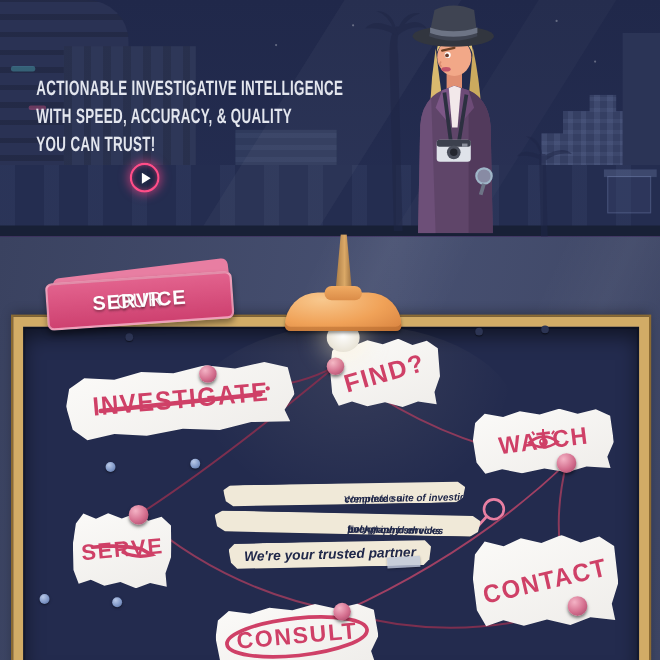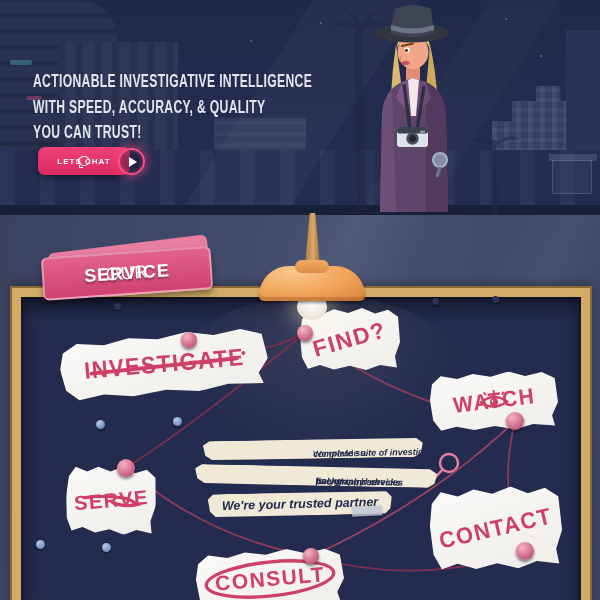--- a/index.html
+++ b/index.html
@@ -221,24 +221,20 @@
       <path d="M23 32 Q6 24 0 32 Q12 30 23 36 Z M24 32 Q42 22 50 30 Q36 28 26 36 Z M23 30 Q20 14 8 14 Q18 18 22 32 Z" fill="#202748"></path>
     </svg>
     <div class="hut"></div>
 
     <div class="headline">
       <div style="position:relative">ACTIONABLE INVESTIGATIVE INTELLIGENCE</div>
       <div style="position:relative">WITH SPEED, ACCURACY, &amp; QUALITY</div>
       <div style="position:relative">YOU CAN TRUST!</div>
     </div>
 
-    <button class="btn-chat">
-      <span class="bubble"></span>
-      <span class="lbl">LETS CHAT</span>
-    </button>
     <div class="btn-play">
       <span class="tri"></span>
     </div>
 
     <svg class="charsvg" viewBox="0 0 130 210">
       <path d="M46 42 Q38 95 42 145 L56 152 L52 88 Z" fill="#d9b96e"></path>
       <path d="M80 42 Q92 98 86 152 L70 158 L76 88 Z" fill="#cbaa5e"></path>
       <rect x="56" y="62" width="14" height="18" fill="#e08f72"></rect>
       <ellipse cx="63" cy="50" rx="15.5" ry="17" fill="#f2a888"></ellipse>
       <path d="M47 46 Q48 28 63 26 Q80 28 80 48 Q76 34 62 34 Q52 34 47 46 Z" fill="#e8c87a"></path>

